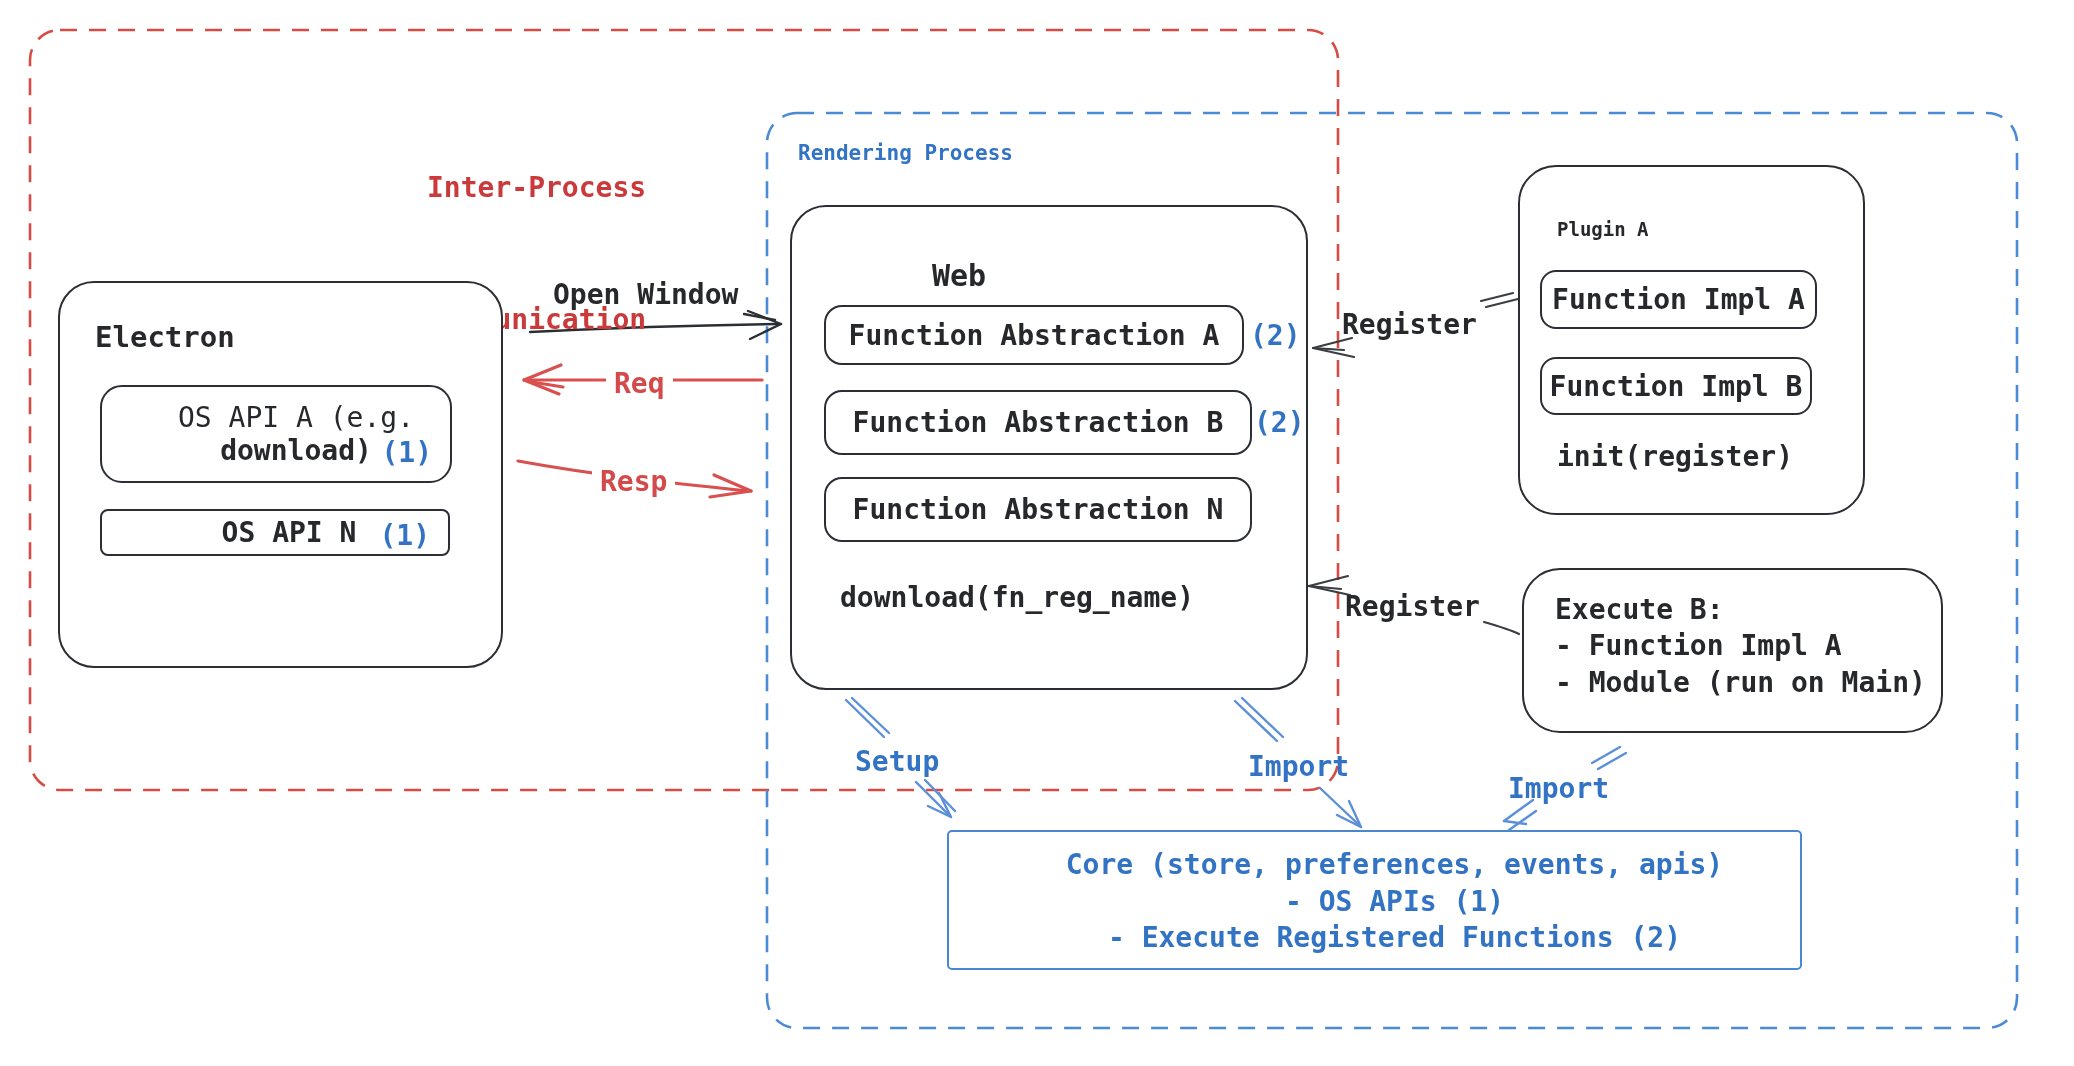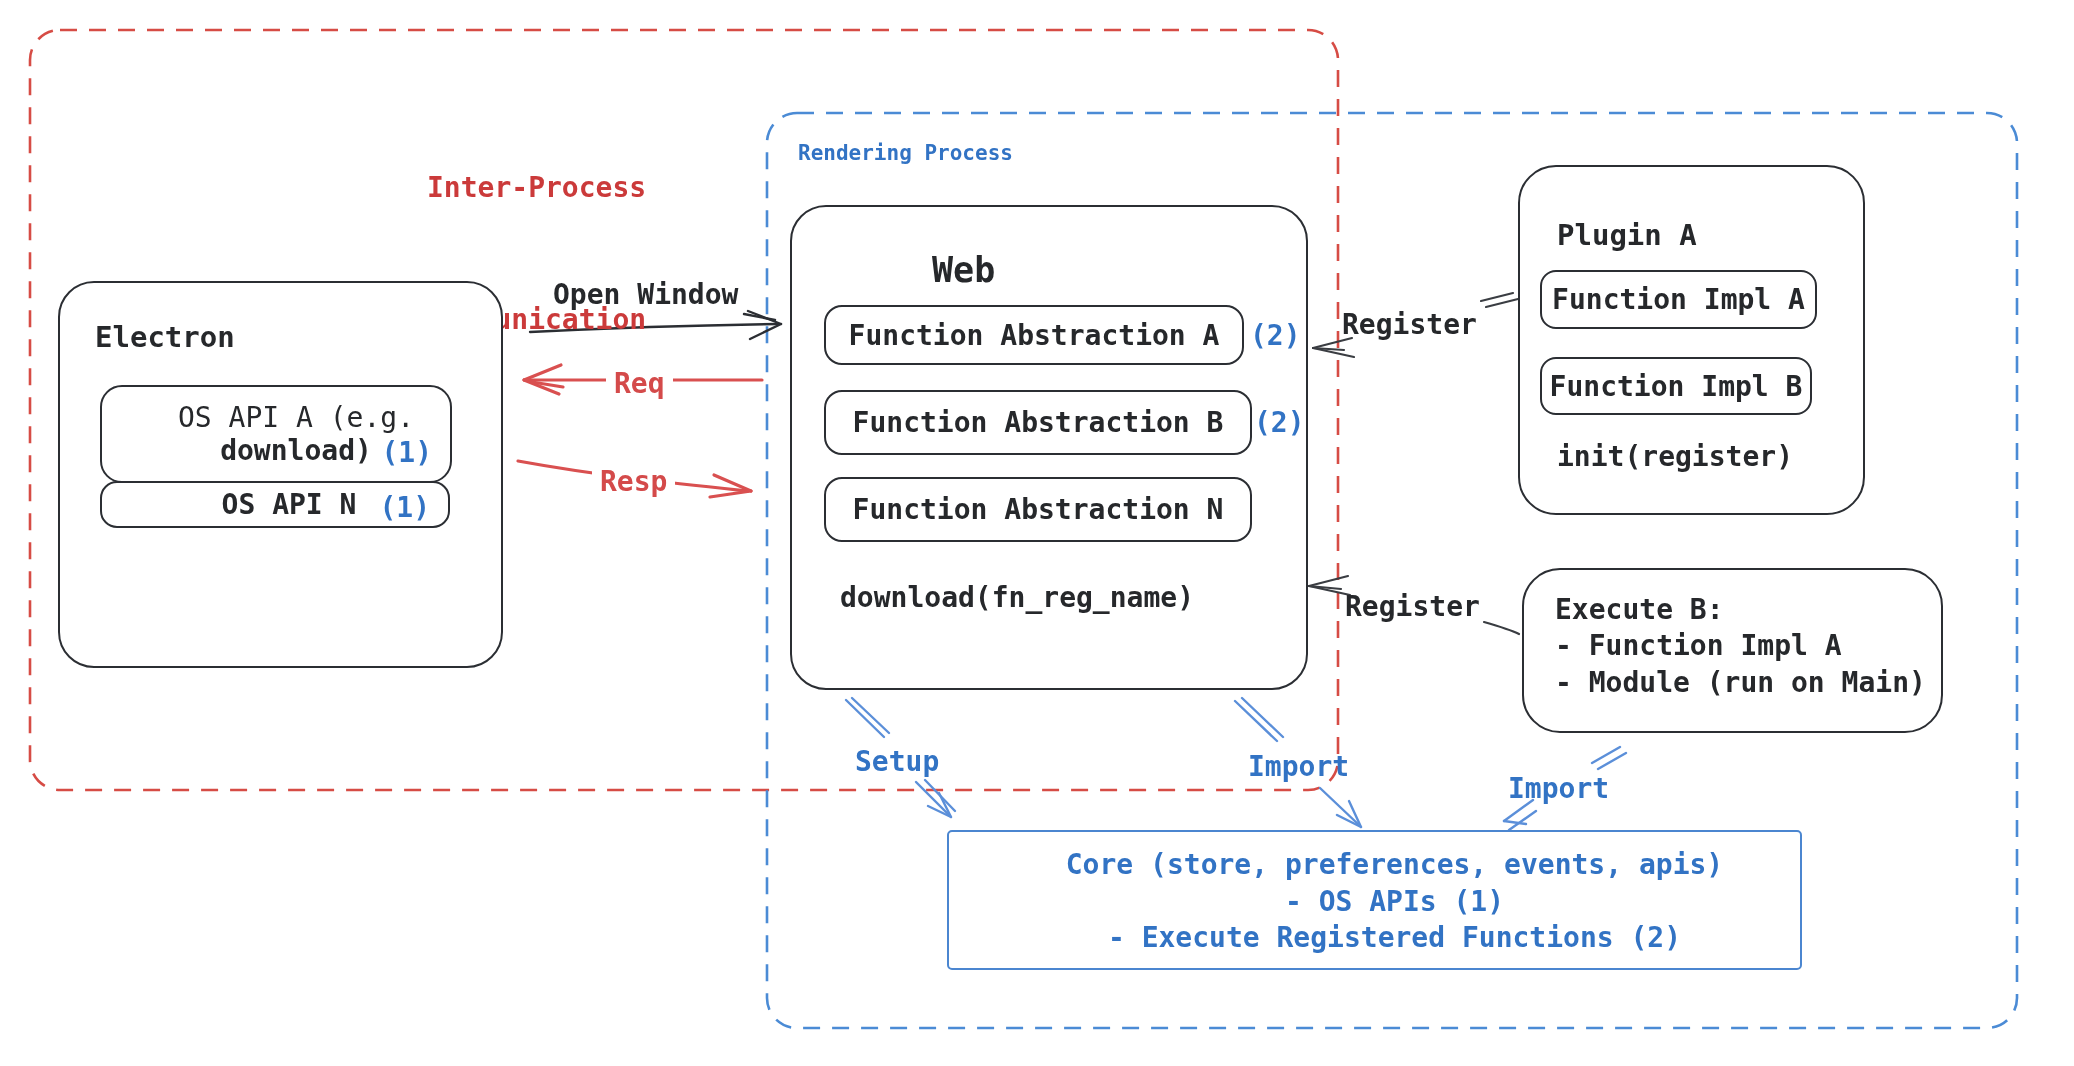--- a/index.html
+++ b/index.html
@@ -98,57 +98,57 @@
 
   <div class="box" style="left:58px;top:243px;width:445px;height:387px;margin-top:38px;">
     <div class="lbl" style="left:35px;top:36px;font-size:29px;">Electron</div>
 
     <div class="box inner stack" style="left:40px;top:102px;width:352px;height:98px;border-radius:22px;line-height:33px;">
       <div>OS API A (e.g.</div>
       <div style="font-weight:600;">download)</div>
       <span class="marker" style="right:18px;bottom:12px;">(1)</span>
     </div>
 
-    <div class="box inner" style="left:40px;top:198px;width:350px;height:47px;border-radius:17px;padding-left:28px;">
+    <div class="box inner" style="left:40px;top:226px;width:350px;height:47px;border-radius:8px;padding-left:28px;">
       <span style="font-weight:600;">OS API N</span>
       <span class="marker" style="right:18px;top:8px;">(1)</span>
     </div>
   </div>
 
   <div class="lbl" style="left:553px;top:277px;">Open Window</div>
   <div class="lbl bold redlbl" style="left:606px;top:366px;">Req</div>
   <div class="lbl bold redlbl" style="left:592px;top:464px;">Resp</div>
   <div class="lbl" style="left:1342px;top:307px;">Register</div>
   <div class="lbl" style="left:1345px;top:589px;">Register</div>
   <div class="lbl bold blue" style="left:855px;top:744px;">Setup</div>
   <div class="lbl bold blue" style="left:1248px;top:749px;">Import</div>
   <div class="lbl bold blue" style="left:1508px;top:771px;">Import</div>
 
   <div class="box" style="left:790px;top:205px;width:518px;height:485px;">
-    <div class="lbl" style="left:140px;top:41px;font-size:35px;">Web</div>
+    <div class="lbl" style="left:140px;top:49px;font-size:30px;">Web</div>
 
     <div class="box inner" style="left:32px;top:98px;width:420px;height:60px;">
       <span style="font-weight:600;">Function Abstraction A</span>
     </div>
     <span class="marker" style="left:458px;top:112px;">(2)</span>
 
     <div class="box inner" style="left:32px;top:183px;width:428px;height:65px;">
       <span style="font-weight:600;">Function Abstraction B</span>
     </div>
     <span class="marker" style="left:462px;top:199px;">(2)</span>
 
     <div class="box inner" style="left:32px;top:270px;width:428px;height:65px;">
       <span style="font-weight:600;">Function Abstraction N</span>
     </div>
 
     <div class="lbl" style="left:48px;top:373px;">download(fn_reg_name)</div>
   </div>
 
   <div class="box" style="left:1518px;top:165px;width:347px;height:350px;border-radius:38px;">
-    <div class="lbl" style="left:37px;top:50px;font-size:29px;">Plugin A</div>
+    <div class="lbl" style="left:37px;top:50px;font-size:19px;">Plugin A</div>
 
     <div class="box inner" style="left:20px;top:103px;width:277px;height:59px;border-radius:16px;">
       <span style="font-weight:600;">Function Impl A</span>
     </div>
 
     <div class="box inner" style="left:20px;top:190px;width:272px;height:58px;border-radius:16px;">
       <span style="font-weight:600;">Function Impl B</span>
     </div>
 
     <div class="lbl" style="left:37px;top:272px;">init(register)</div>

